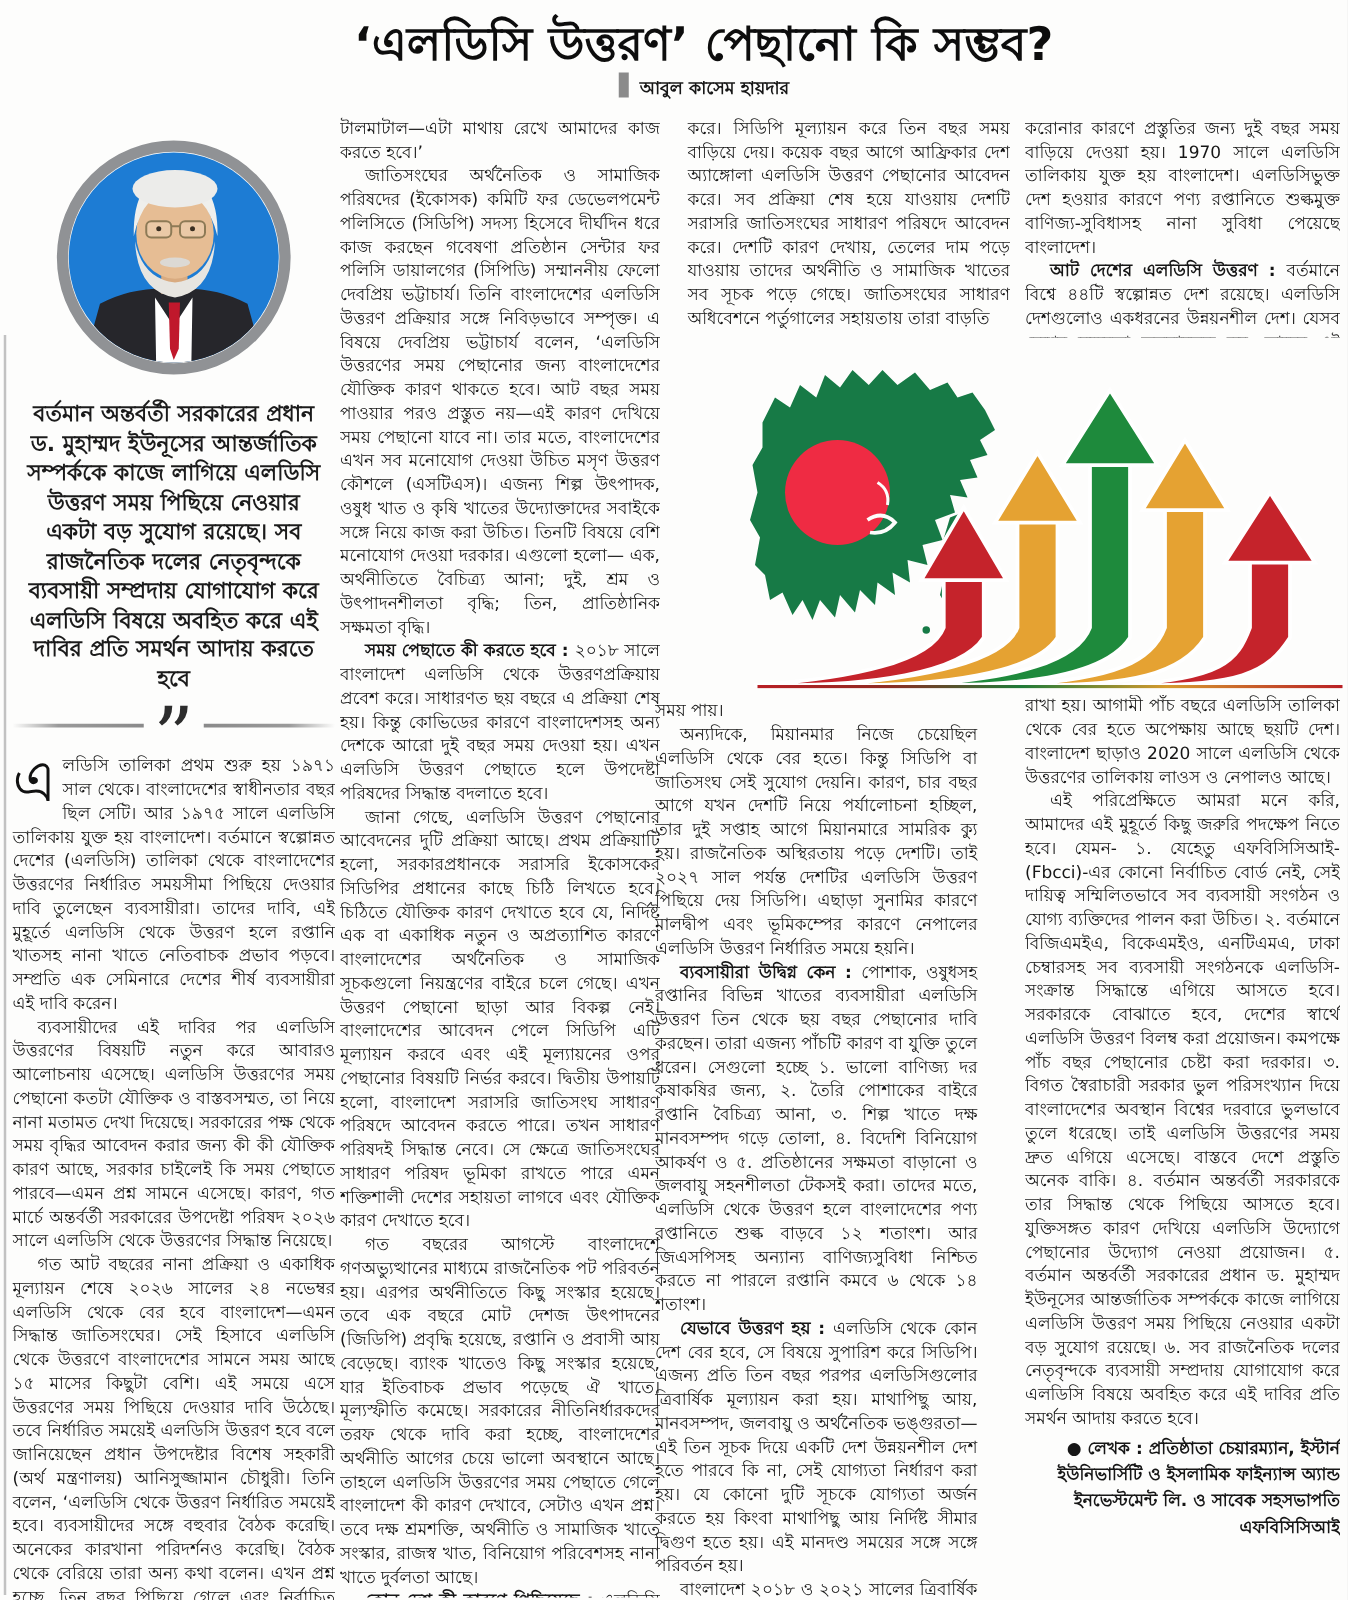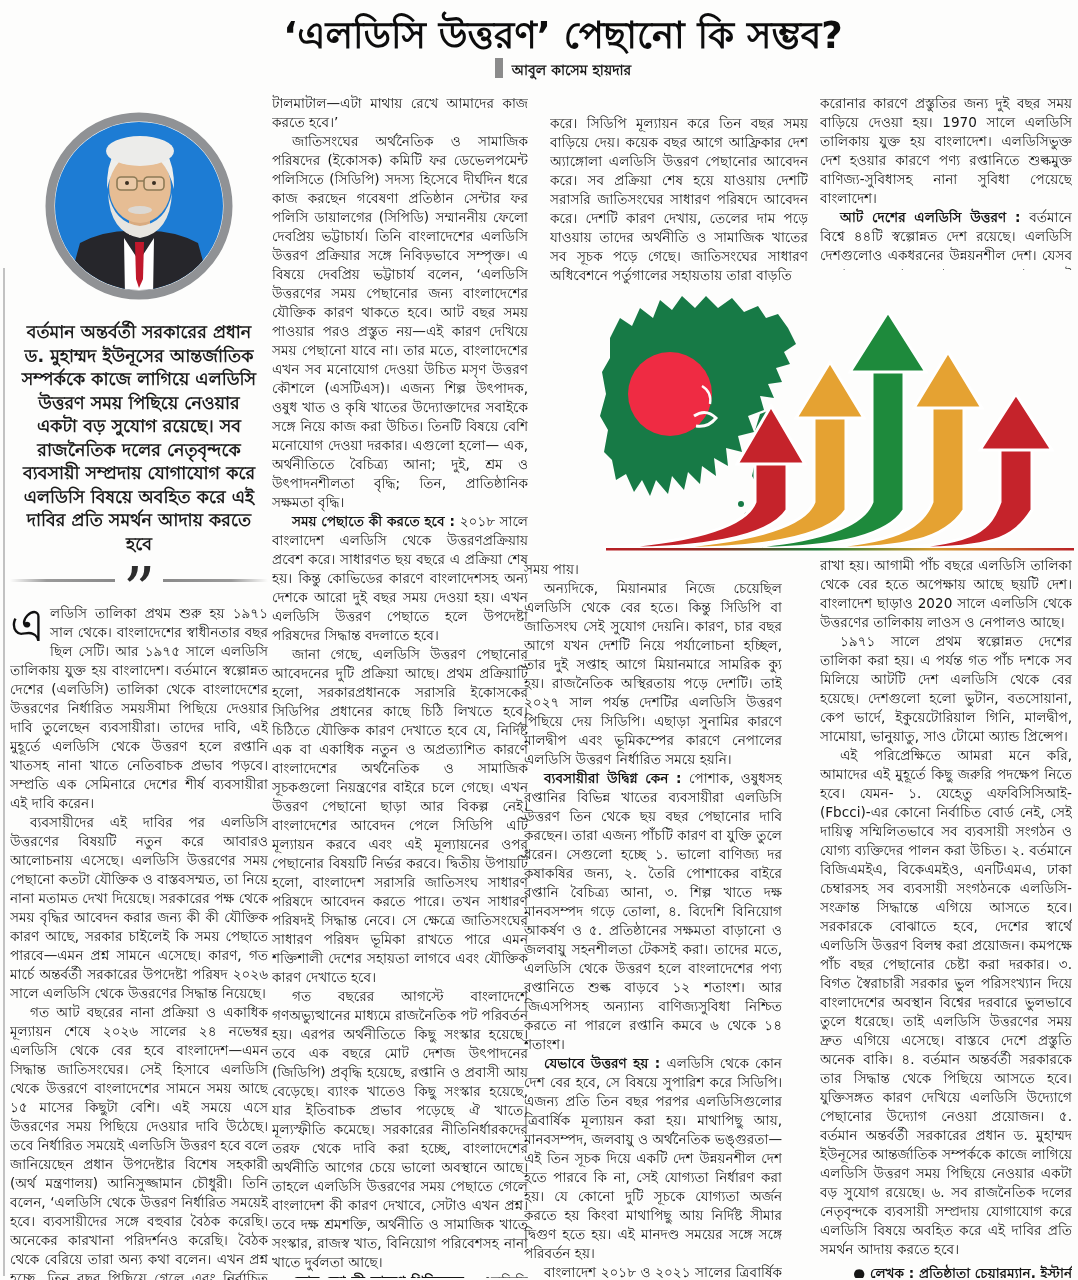--- a/index.html
+++ b/index.html
@@ -9,21 +9,21 @@
   .headline{position:absolute;left:0;top:6px;width:100%;text-align:center;
             font-size:37px;font-weight:700;letter-spacing:0;color:#0d0d0d;}
   .byline{position:absolute;left:0;top:58px;width:100%;text-align:center;
           font-size:14px;font-weight:700;color:#171717;}
   .byline-bar{display:inline-block;width:8px;height:20px;background:#8b8b8b;
               margin-right:9px;vertical-align:-3px;}
   
   .col{position:absolute;overflow:hidden;font-size:13.6px;line-height:19px;text-align:justify;}
   .col1{left:10px;top:107px;width:258px;height:1184px;}
   .col2{left:272px;top:94px;width:256px;height:1184px;}
-  .col3t{left:550px;top:94px;width:258px;height:196px;margin-top:20px;}
+  .col3t{left:550px;top:94px;width:258px;height:196px;}
   .col3b{left:524px;top:560px;width:258px;height:718px;}
   .col4t{left:820px;top:94px;width:252px;height:176px;}
   .col4b{left:820px;top:556px;width:252px;height:722px;}
   .para{margin:0;}
   .para + .para{text-indent:20px;}
   .para b.lead{font-weight:700;}
   .para.right{text-align:right;font-weight:700;text-indent:0;line-height:21px;margin-top:4px;}
   .dropcap{float:left;font-size:46px;line-height:38px;padding:2px 5px 0 0;font-weight:400;color:#111;}
   
   .photo-wrap{width:100%;display:flex;justify-content:center;margin:4px 0 14px 0;}
@@ -115,21 +115,20 @@
       <p class="para"><b class="lead">যেভাবে উত্তরণ হয় : </b>এলডিসি থেকে কোন দেশ বের হবে, সে বিষয়ে সুপারিশ করে সিডিপি। এজন্য প্রতি তিন বছর পরপর এলডিসিগুলোর ত্রিবার্ষিক মূল্যায়ন করা হয়। মাথাপিছু আয়, মানবসম্পদ, জলবায়ু ও অর্থনৈতিক ভঙ্গুরতা—এই তিন সূচক দিয়ে একটি দেশ উন্নয়নশীল দেশ হতে পারবে কি না, সেই যোগ্যতা নির্ধারণ করা হয়। যে কোনো দুটি সূচকে যোগ্যতা অর্জন করতে হয় কিংবা মাথাপিছু আয় নির্দিষ্ট সীমার দ্বিগুণ হতে হয়। এই মানদণ্ড সময়ের সঙ্গে সঙ্গে পরিবর্তন হয়।</p>
       <p class="para">বাংলাদেশ ২০১৮ ও ২০২১ সালের ত্রিবার্ষিক মানদণ্ডের তিনটিতেই উত্তীর্ণ হয়। ২০২১ সালেই বাংলাদেশ চূড়ান্ত সুপারিশ পায় যে, ২০২৪ সালে এলডিসি থেকে বেরিয়ে যাবে বাংলাদেশ। কিন্তু</p>
     </div>
 
   <div class="col col4t">
       <p class="para">করোনার কারণে প্রস্তুতির জন্য দুই বছর সময় বাড়িয়ে দেওয়া হয়। 1970 সালে এলডিসি তালিকায় যুক্ত হয় বাংলাদেশ। এলডিসিভুক্ত দেশ হওয়ার কারণে পণ্য রপ্তানিতে শুল্কমুক্ত বাণিজ্য-সুবিধাসহ নানা সুবিধা পেয়েছে বাংলাদেশ।</p>
       <p class="para"><b class="lead">আট দেশের এলডিসি উত্তরণ : </b>বর্তমানে বিশ্বে ৪৪টি স্বল্পোন্নত দেশ রয়েছে। এলডিসি দেশগুলোও একধরনের উন্নয়নশীল দেশ। যেসব দেশের সক্ষমতা তুলনামূলক কম, তাদের এই তালিকায়</p>
     </div>
   <div class="col col4b">
       <p class="para">রাখা হয়। আগামী পাঁচ বছরে এলডিসি তালিকা থেকে বের হতে অপেক্ষায় আছে ছয়টি দেশ। বাংলাদেশ ছাড়াও 2020 সালে এলডিসি থেকে উত্তরণের তালিকায় লাওস ও নেপালও আছে।</p>
-      <p class="para">১৯৭১ সালে প্রথম স্বল্পোন্নত দেশের তালিকা করা হয়। এ পর্যন্ত গত পাঁচ দশকে সব মিলিয়ে আটটি দেশ এলডিসি থেকে বের হয়েছে। দেশগুলো হলো ভুটান, বতসোয়ানা, কেপ ভার্দে, ইকুয়েটোরিয়াল গিনি, মালদ্বীপ, সামোয়া, ভানুয়াতু, সাও টোমো অ্যান্ড প্রিন্সেপ।</p>
       <p class="para">এই পরিপ্রেক্ষিতে আমরা মনে করি, আমাদের এই মুহূর্তে কিছু জরুরি পদক্ষেপ নিতে হবে। যেমন- ১. যেহেতু এফবিসিসিআই-(Fbcci)-এর কোনো নির্বাচিত বোর্ড নেই, সেই দায়িত্ব সম্মিলিতভাবে সব ব্যবসায়ী সংগঠন ও যোগ্য ব্যক্তিদের পালন করা উচিত। ২. বর্তমানে বিজিএমইএ, বিকেএমইও, এনটিএমএ, ঢাকা চেম্বারসহ সব ব্যবসায়ী সংগঠনকে এলডিসি-সংক্রান্ত সিদ্ধান্তে এগিয়ে আসতে হবে। সরকারকে বোঝাতে হবে, দেশের স্বার্থে এলডিসি উত্তরণ বিলম্ব করা প্রয়োজন। কমপক্ষে পাঁচ বছর পেছানোর চেষ্টা করা দরকার। ৩. বিগত স্বৈরাচারী সরকার ভুল পরিসংখ্যান দিয়ে বাংলাদেশের অবস্থান বিশ্বের দরবারে ভুলভাবে তুলে ধরেছে। তাই এলডিসি উত্তরণের সময় দ্রুত এগিয়ে এসেছে। বাস্তবে দেশে প্রস্তুতি অনেক বাকি। ৪. বর্তমান অন্তর্বর্তী সরকারকে তার সিদ্ধান্ত থেকে পিছিয়ে আসতে হবে। যুক্তিসঙ্গত কারণ দেখিয়ে এলডিসি উদ্যোগে পেছানোর উদ্যোগ নেওয়া প্রয়োজন। ৫. বর্তমান অন্তর্বর্তী সরকারের প্রধান ড. মুহাম্মদ ইউনূসের আন্তর্জাতিক সম্পর্ককে কাজে লাগিয়ে এলডিসি উত্তরণ সময় পিছিয়ে নেওয়ার একটা বড় সুযোগ রয়েছে। ৬. সব রাজনৈতিক দলের নেতৃবৃন্দকে ব্যবসায়ী সম্প্রদায় যোগাযোগ করে এলডিসি বিষয়ে অবহিত করে এই দাবির প্রতি সমর্থন আদায় করতে হবে।</p>
       <p class="para right">● <b class="lead">লেখক : </b>প্রতিষ্ঠাতা চেয়ারম্যান, ইস্টার্ন ইউনিভার্সিটি ও ইসলামিক ফাইন্যান্স অ্যান্ড ইনভেস্টমেন্ট লি. ও সাবেক সহসভাপতি এফবিসিসিআই</p>
     </div>
 
   <div class="graphic">
     <svg viewBox="0 0 480 294">
       <defs>
         <linearGradient id="ground" x1="0" y1="0" x2="1" y2="0">
           <stop offset="0" stop-color="#b92025"></stop>
             <stop offset="0.22" stop-color="#8f2a22"></stop>

